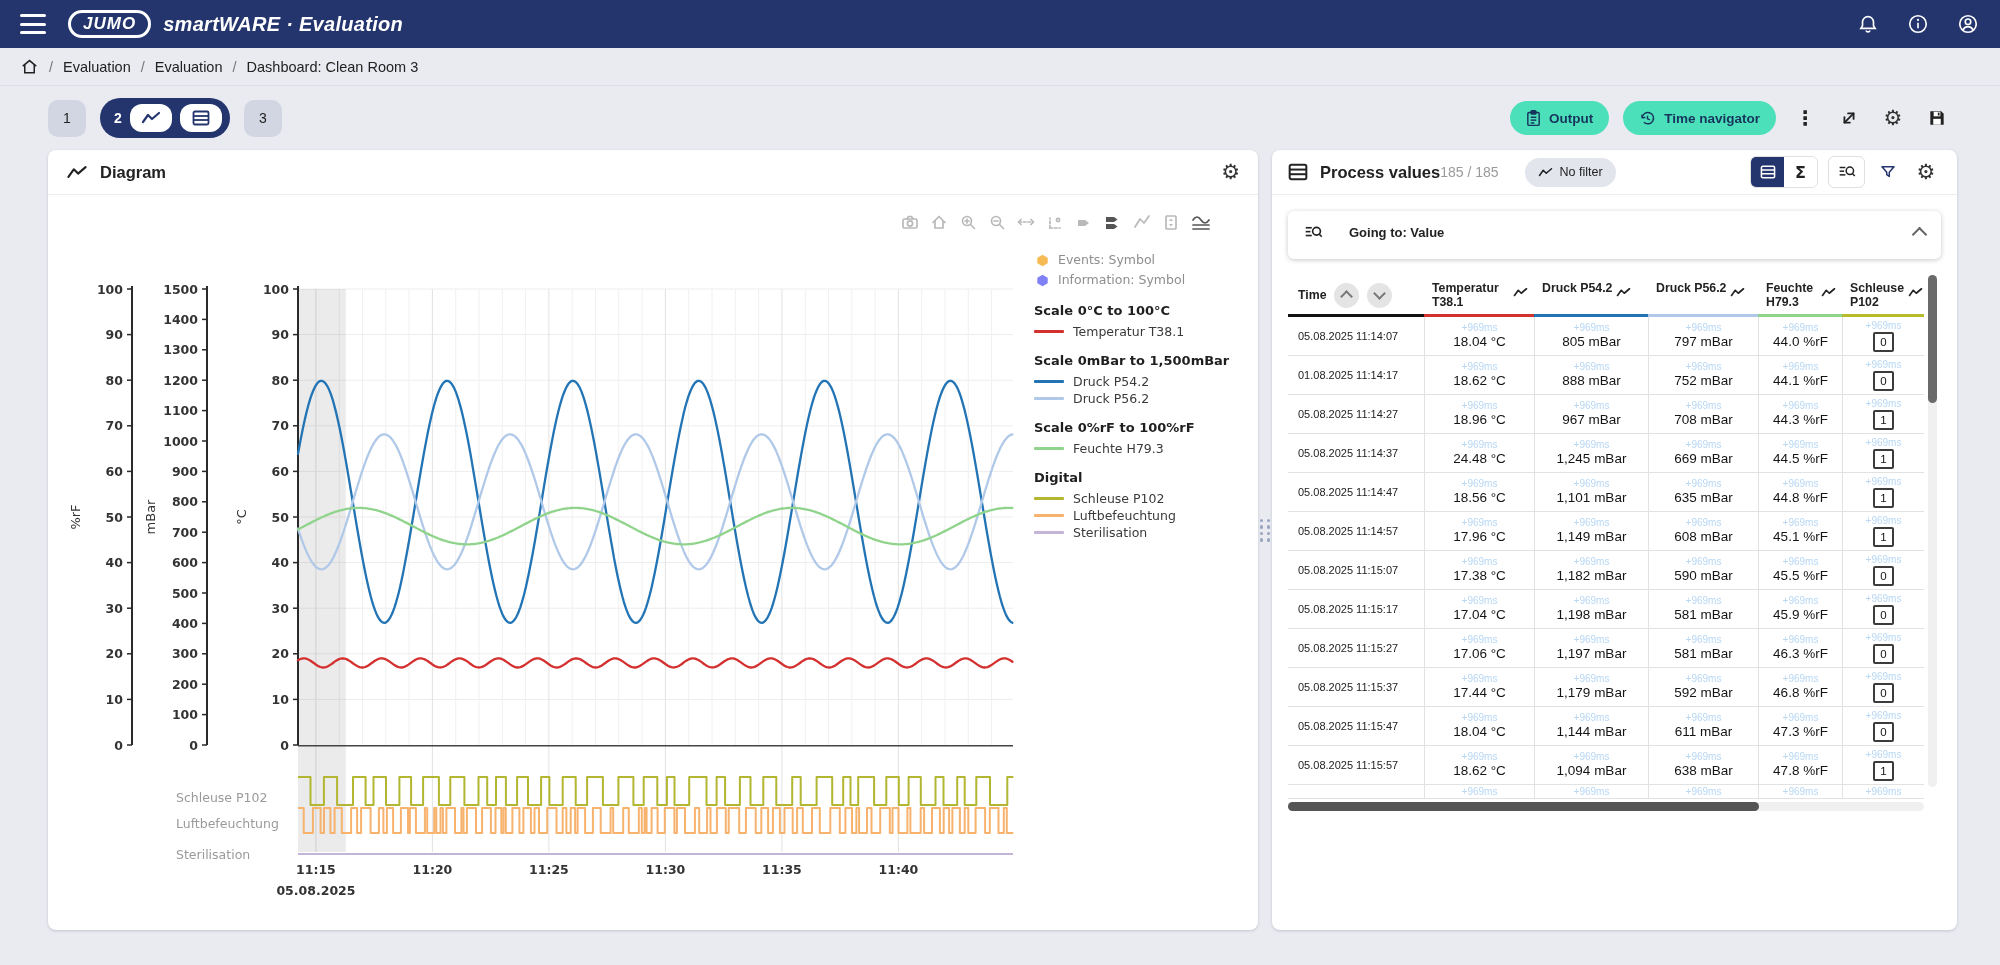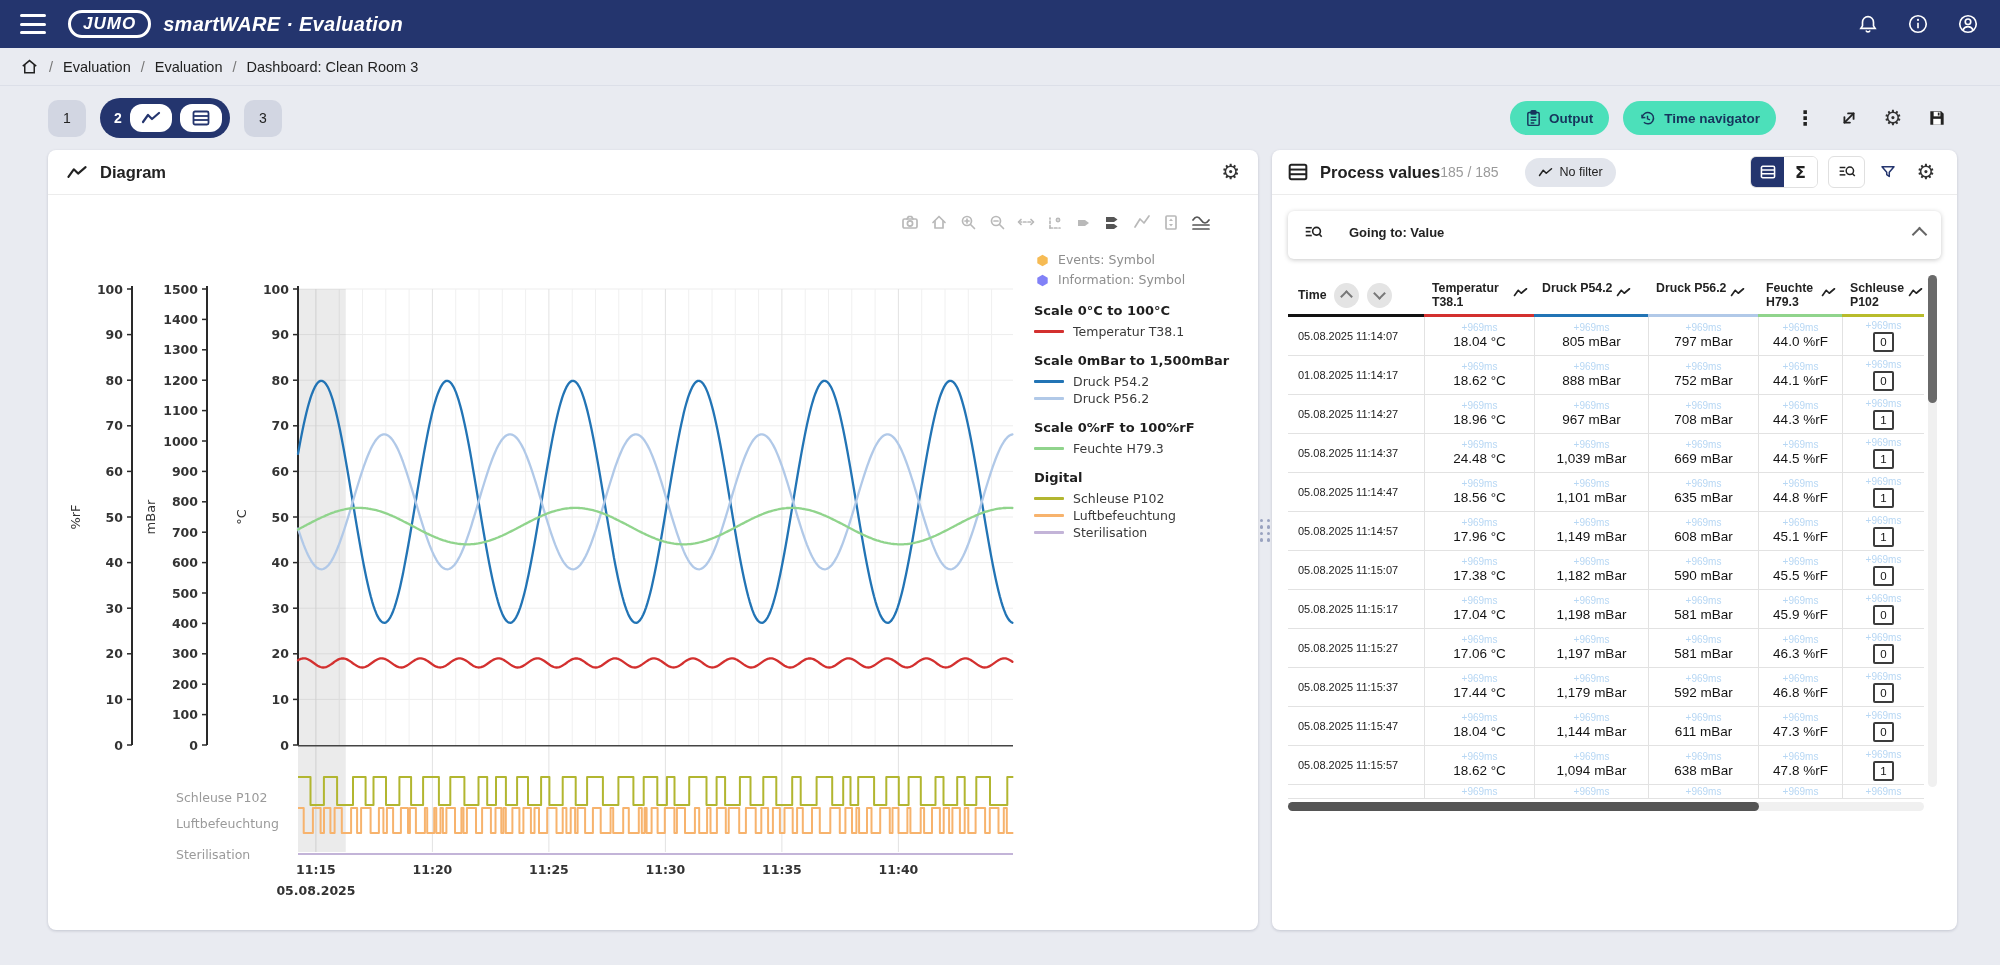--- a/index.html
+++ b/index.html
@@ -677,21 +677,21 @@
               </div>
             </div>
             <div class="pv-row">
               <div class="tc" style="width:136px">05.08.2025 11:14:37</div>
               <div class="vc" style="width:110px">
                 <span class="off">+969ms</span>
                 <span class="val">24.48 °C</span>
               </div>
               <div class="vc" style="width:114px">
                 <span class="off">+969ms</span>
-                <span class="val">1,039 mBar</span>
+                <span class="val">1,245 mBar</span>
               </div>
               <div class="vc" style="width:110px">
                 <span class="off">+969ms</span>
                 <span class="val">669 mBar</span>
               </div>
               <div class="vc" style="width:84px">
                 <span class="off">+969ms</span>
                 <span class="val">44.5 %rF</span>
               </div>
               <div class="vc" style="width:82px">

